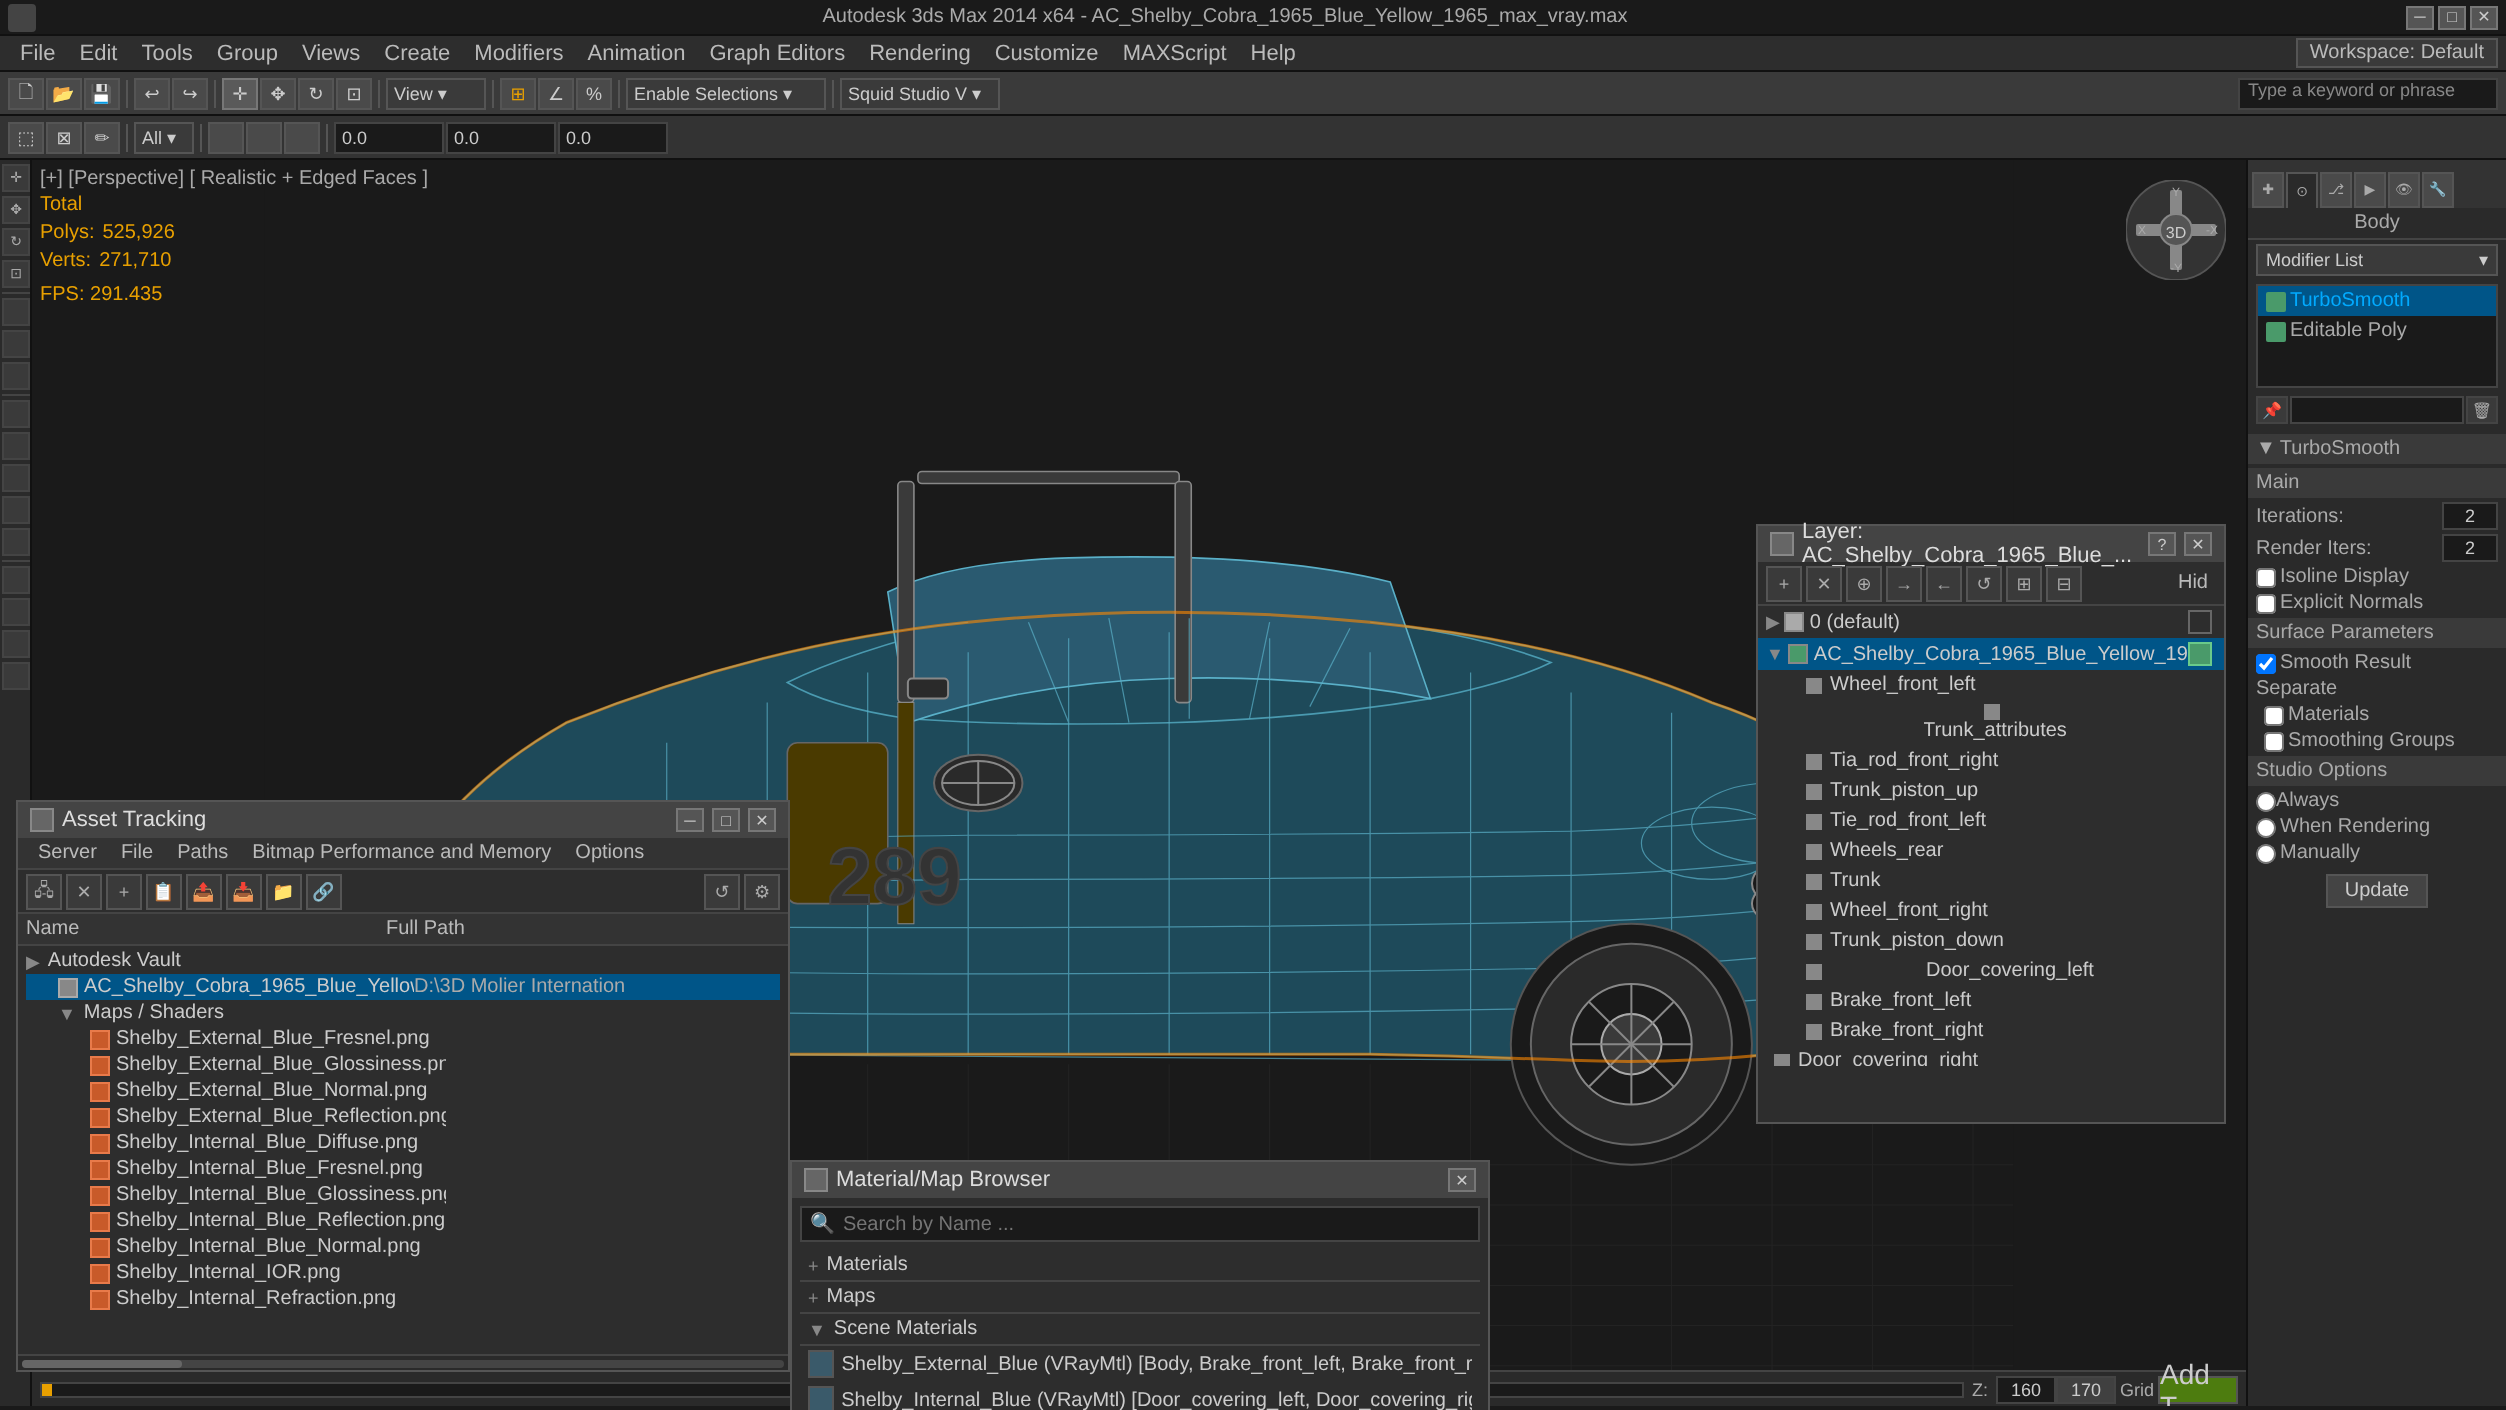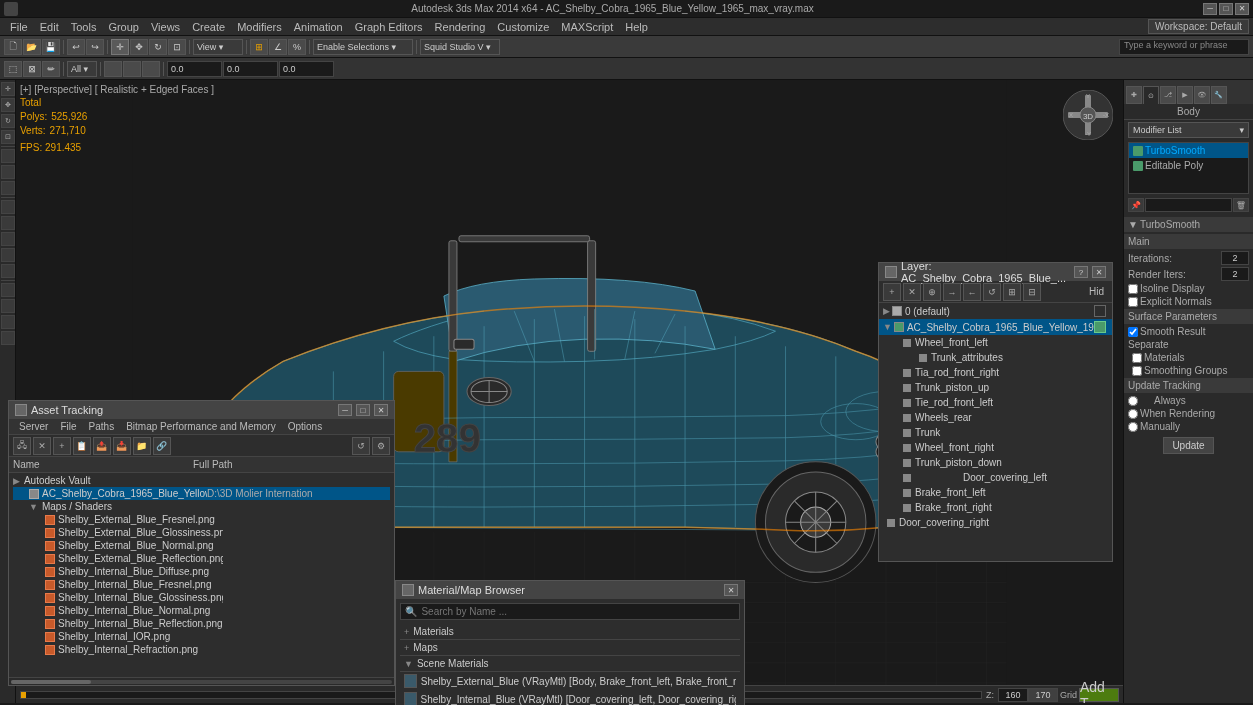--- a/index.html
+++ b/index.html
@@ -679,23 +679,23 @@
     <div style="display:flex;align-items:center;padding:1px 8px;gap:2px;">
       <input type="checkbox" style="width: 10px; height: 10px;">
       <span style="color:#aaa;font-size:10px;">Materials</span>
     </div>
     <div style="display:flex;align-items:center;padding:1px 8px;gap:2px;">
       <input type="checkbox" style="width: 10px; height: 10px;">
       <span style="color:#aaa;font-size:10px;">Smoothing Groups</span>
     </div>
 
     <div style="background:#3a3a3a;color:#aaa;font-size:10px;padding:2px 4px;cursor:pointer;margin:1px 0;">
-      <span>Update Tracking</span>
-    </div>
-    <div style="display:flex;align-items:center;padding:1px 4px;gap:16px;">
+      <span>Studio Options</span>
+    </div>
+    <div style="display:flex;align-items:center;padding:1px 4px;gap:0;">
       <input type="radio" name="update" style="width: 10px; height: 10px;">
       <span style="color:#aaa;font-size:10px;">Always</span>
     </div>
     <div style="display:flex;align-items:center;padding:1px 4px;gap:2px;">
       <input type="radio" name="update" style="width: 10px; height: 10px;">
       <span style="color:#aaa;font-size:10px;">When Rendering</span>
     </div>
     <div style="display:flex;align-items:center;padding:1px 4px;gap:2px;">
       <input type="radio" name="update" style="width: 10px; height: 10px;">
       <span style="color:#aaa;font-size:10px;">Manually</span>
@@ -785,26 +785,26 @@
                 <span class="asset-file-name">Shelby_Internal_Blue_Fresnel.png</span>
                 <span class="asset-file-path"></span>
               </div>
               <div class="asset-file-row" style="padding-left: 16px;">
                 <div style="width:10px;height:10px;background:#c85a2a;margin-right:3px;border:1px solid #e87a4a;flex-shrink:0;"></div>
                 <span class="asset-file-name">Shelby_Internal_Blue_Glossiness.png</span>
                 <span class="asset-file-path"></span>
               </div>
               <div class="asset-file-row" style="padding-left: 16px;">
                 <div style="width:10px;height:10px;background:#c85a2a;margin-right:3px;border:1px solid #e87a4a;flex-shrink:0;"></div>
+                <span class="asset-file-name">Shelby_Internal_Blue_Reflection.png</span>
+                <span class="asset-file-path"></span>
+              </div>
+              <div class="asset-file-row" style="padding-left: 16px;">
+                <div style="width:10px;height:10px;background:#c85a2a;margin-right:3px;border:1px solid #e87a4a;flex-shrink:0;"></div>
                 <span class="asset-file-name">Shelby_Internal_Blue_Normal.png</span>
-                <span class="asset-file-path"></span>
-              </div>
-              <div class="asset-file-row" style="padding-left: 16px;">
-                <div style="width:10px;height:10px;background:#c85a2a;margin-right:3px;border:1px solid #e87a4a;flex-shrink:0;"></div>
-                <span class="asset-file-name">Shelby_Internal_Blue_Reflection.png</span>
                 <span class="asset-file-path"></span>
               </div>
               <div class="asset-file-row" style="padding-left: 16px;">
                 <div style="width:10px;height:10px;background:#c85a2a;margin-right:3px;border:1px solid #e87a4a;flex-shrink:0;"></div>
                 <span class="asset-file-name">Shelby_Internal_IOR.png</span>
                 <span class="asset-file-path"></span>
               </div>
               <div class="asset-file-row" style="padding-left: 16px;">
                 <div style="width:10px;height:10px;background:#c85a2a;margin-right:3px;border:1px solid #e87a4a;flex-shrink:0;"></div>
                 <span class="asset-file-name">Shelby_Internal_Refraction.png</span>
@@ -856,21 +856,21 @@
         <div class="layer-icon" style="background:#4a9a6a;"></div>
         <span class="layer-name">AC_Shelby_Cobra_1965_Blue_Yellow_1965</span>
         <div class="layer-check" style="background:#4a9a6a;border-color:#6aca8a;"></div>
       </div>
 
       <div id="layer-objects-container">
           <div class="layer-row" style="padding-left: 24px;">
             <div class="layer-icon" style="background:#888;width:8px;height:8px;margin-right:4px;"></div>
             <span class="layer-name" style="font-size:10px;color:#ccc;">Wheel_front_left</span>
           </div>
-          <div class="layer-row" style="padding-left: 40px;">
+          <div class="layer-row" style="padding-left: 8px; flex-direction: column;">
             <div class="layer-icon" style="background:#888;width:8px;height:8px;margin-right:4px;"></div>
             <span class="layer-name" style="font-size:10px;color:#ccc;">Trunk_attributes</span>
           </div>
           <div class="layer-row" style="padding-left: 24px;">
             <div class="layer-icon" style="background:#888;width:8px;height:8px;margin-right:4px;"></div>
             <span class="layer-name" style="font-size:10px;color:#ccc;">Tia_rod_front_right</span>
           </div>
           <div class="layer-row" style="padding-left: 24px;">
             <div class="layer-icon" style="background:#888;width:8px;height:8px;margin-right:4px;"></div>
             <span class="layer-name" style="font-size:10px;color:#ccc;">Trunk_piston_up</span>

